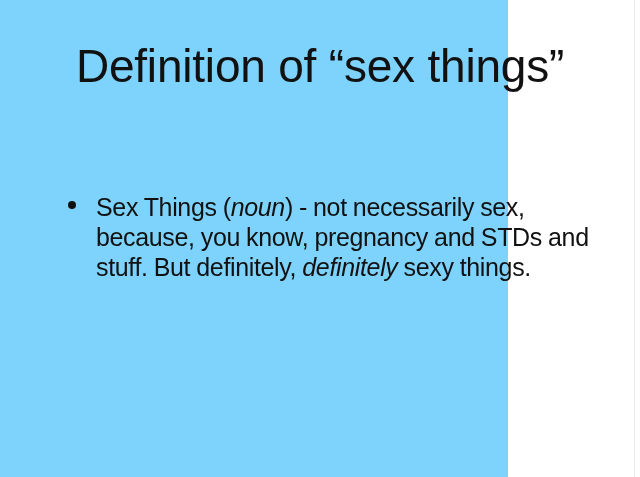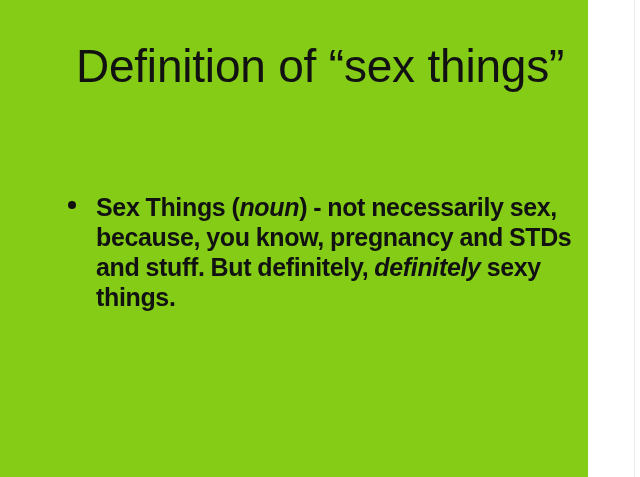--- a/index.html
+++ b/index.html
@@ -9,23 +9,23 @@
   body {
     width: 640px;
     height: 477px;
     background: #ffffff;
     font-family: "Liberation Sans", sans-serif;
     overflow: hidden;
   }
 
   #slide {
     position: relative;
-    width: 588px;
+    width: 508px;
     height: 477px;
-    background: #84cc16;
+    background: #7dd3fc;
     box-sizing: border-box;
   }
 
   
   #slide-edge-rule {
     position: absolute;
     top: 0;
     left: 634px;
     width: 1px;
     height: 477px;
@@ -66,21 +66,21 @@
     width: 8px;
     height: 8px;
     border-radius: 50%;
     background: #111111;
   }
 
   .bullet-text {
     font-family: "Liberation Sans", sans-serif;
     font-size: 25px;
     line-height: 30px;
-    font-weight: 700;
+    font-weight: 400;
     color: #111111;
     letter-spacing: -0.35px;
     word-spacing: -0.5px;
   }
 
   .em {
     font-style: italic;
   }
 </style>
 </head>

